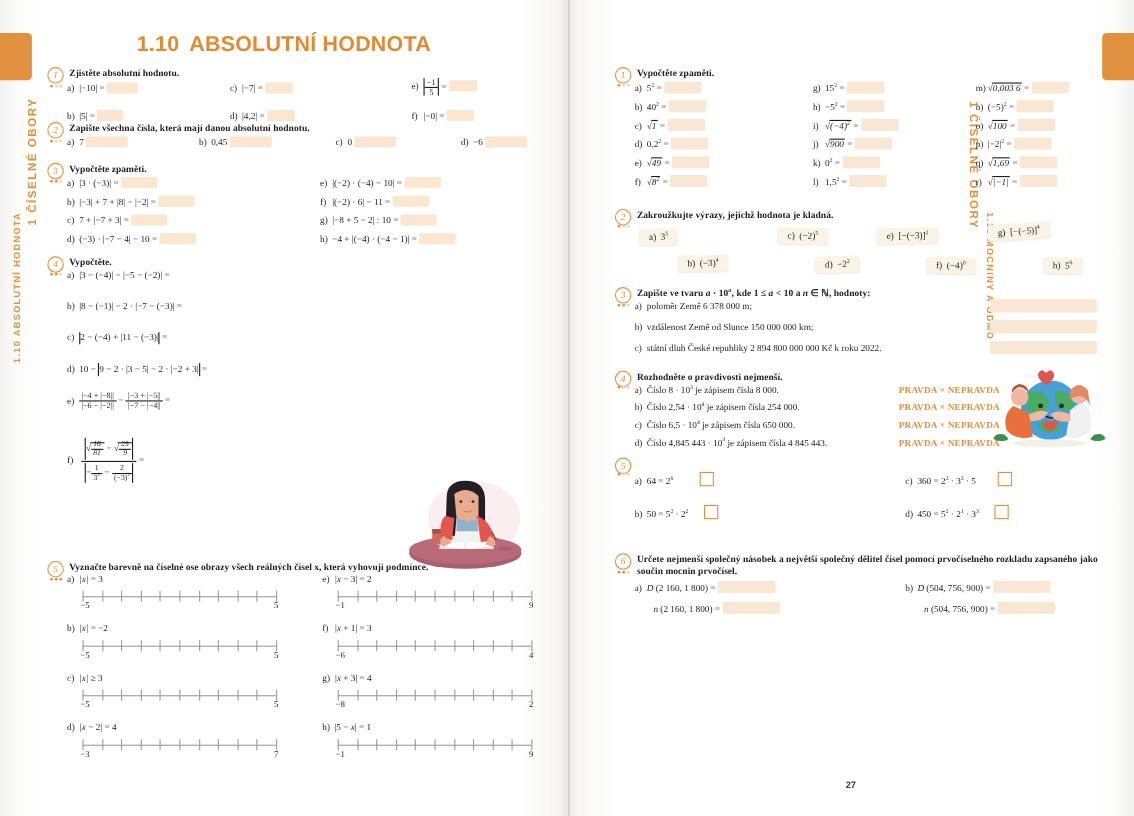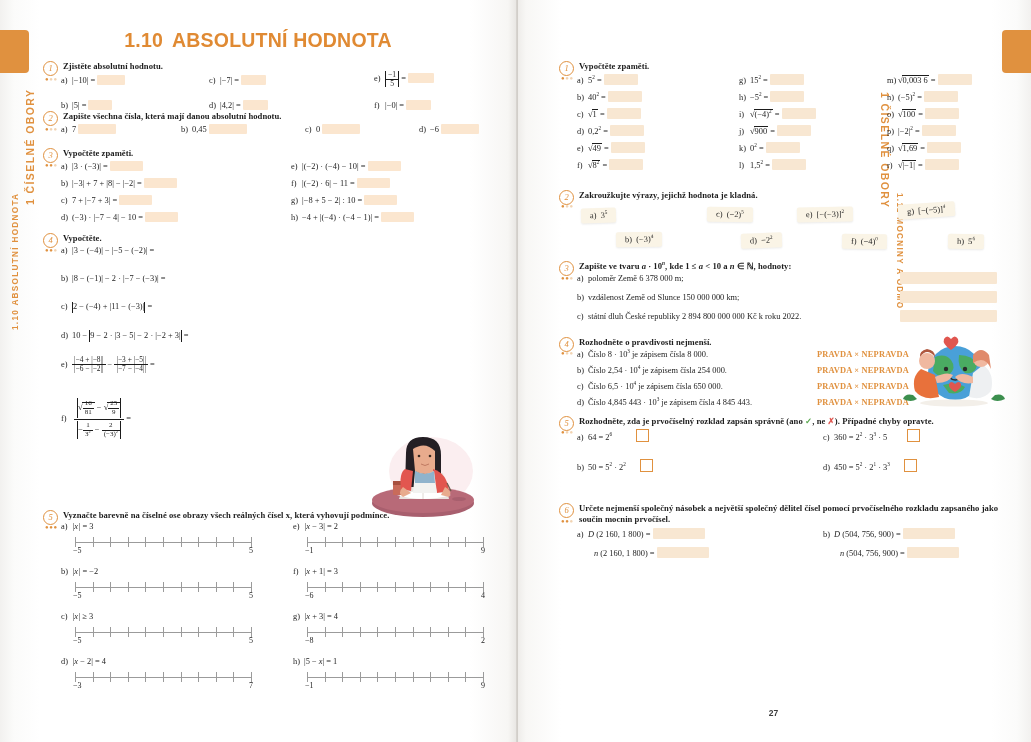--- a/index.html
+++ b/index.html
@@ -56,21 +56,21 @@
   .blank-lg{background:#f8e7d2;height:11px;}
   sup{font-size:62%;vertical-align:super;line-height:0;}
   i{font-style:italic;}
 
   
   .frac{display:inline-block;vertical-align:middle;text-align:center;font-size:7.6px;line-height:1.05;}
   .frac .n{display:block;padding:0 2px;border-bottom:.8px solid #1c1c1c;}
   .frac .d{display:block;padding:0 2px;}
   .bar{display:inline-block;vertical-align:middle;width:1px;background:#1c1c1c;}
   .sqrt{display:inline-block;vertical-align:middle;}
-  .rad{border-top:.8px solid #1c1c1c;padding:0 1px 0 1px;margin-left:-1px;}
+  .rad{border-top:.8px solid #1c1c1c;padding:0 1px 0 1px;margin-left:-1px;font-style:italic;}
 
   
   .nl{position:relative;height:22px;}
   .nl .axis{position:absolute;top:8px;left:0;width:176px;height:1px;background:#9b9b9b;}
   .nl .tk{position:absolute;top:3px;width:1px;height:10px;background:#9b9b9b;}
   .nl .lo,.nl .hi{position:absolute;top:12px;font-size:8px;}
   .nl .lo{left:-2px;}
   .nl .hi{right:-2px;}
 
   
@@ -539,21 +539,20 @@
           <path d="M14 62 Q6 60 4 66 Q12 70 18 66Z" fill="#3c8f4e"></path>
           <path d="M96 62 Q104 60 106 66 Q98 70 92 66Z" fill="#3c8f4e"></path>
           <ellipse cx="55" cy="70" rx="34" ry="3.5" fill="#f3efe9"></ellipse>
         </svg>
       </div>
     </div>
 
     <div class="ex" style="left:43px;top:416px;width:460px;">
       <div class="ex-head">
         <div class="circnum">5</div>
-        <div class="ex-title">Rozhodněte, zda je prvočíselný rozklad zapsán správně (ano <span style="color:#5aa84f">✓</span>, ne <span style="color:#e0564f">✗</span>). Případné chyby opravte.</div>
       </div>
       <div class="dots" style="top:13px;">●<span class="o">●●</span></div>
       <div style="position:absolute;left:18px;top:13px;width:460px;">
         <div class="row" style="position:absolute;left:0;top:0;"><span class="lbl">a)</span>64 = 2<sup>6</sup> <span class="chk" style="margin-left:22px"></span></div>
         <div class="row" style="position:absolute;left:0;top:30px;"><span class="lbl">b)</span>50 = 5<sup>2</sup> · 2<sup>2</sup> <span class="chk" style="margin-left:12px"></span></div>
         <div class="row" style="position:absolute;left:246px;top:0;"><span class="lbl">c)</span>360 = 2<sup>2</sup> · 3<sup>3</sup> · 5 <span class="chk" style="margin-left:18px"></span></div>
         <div class="row" style="position:absolute;left:246px;top:30px;"><span class="lbl">d)</span>450 = 5<sup>2</sup> · 2<sup>1</sup> · 3<sup>3</sup> <span class="chk" style="margin-left:12px"></span></div>
       </div>
     </div>
 

